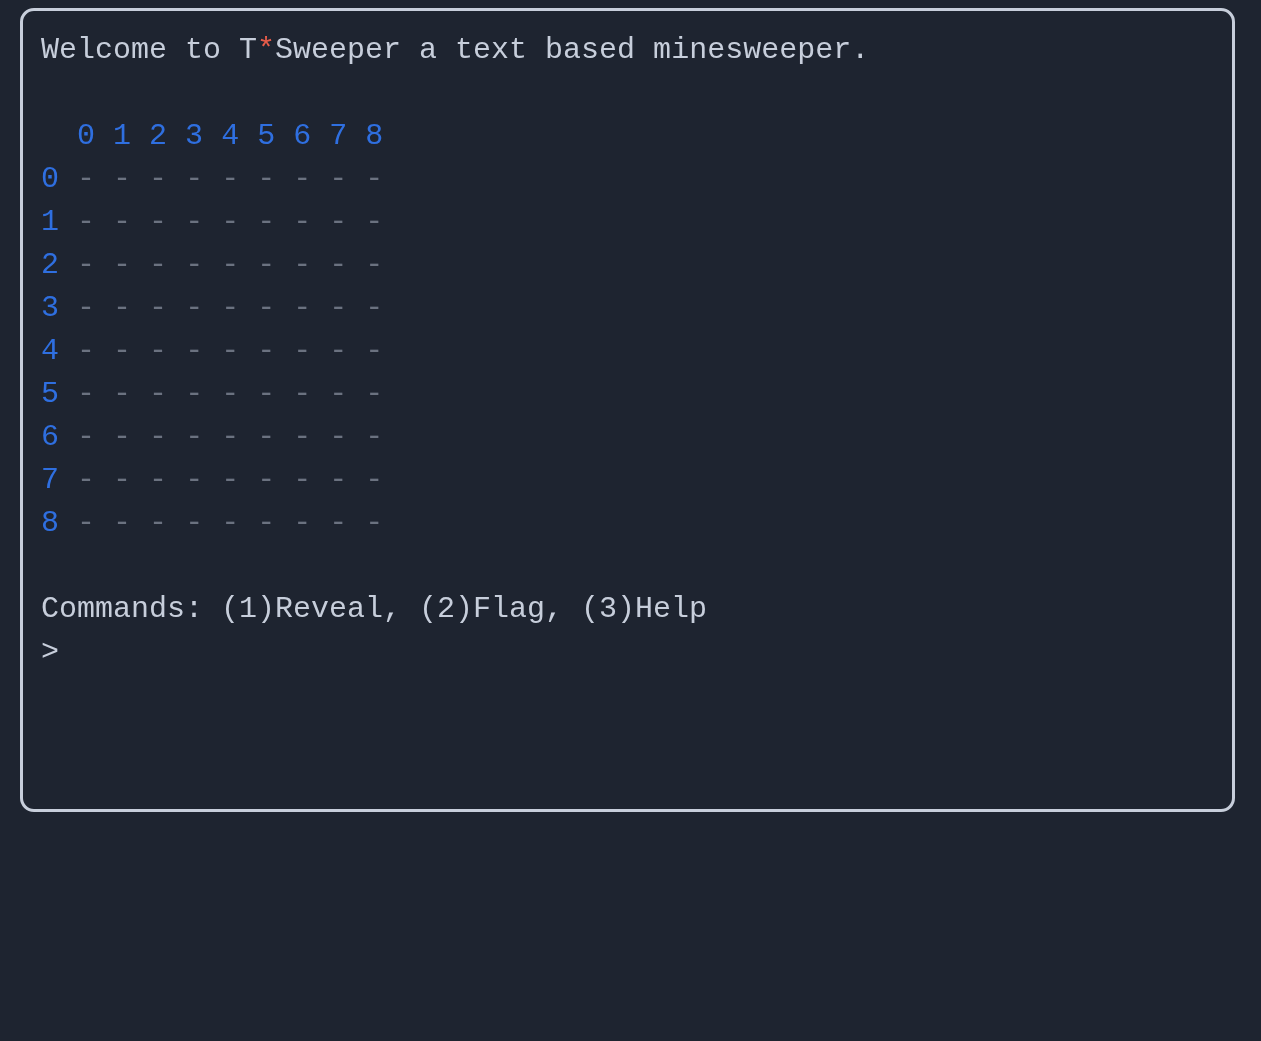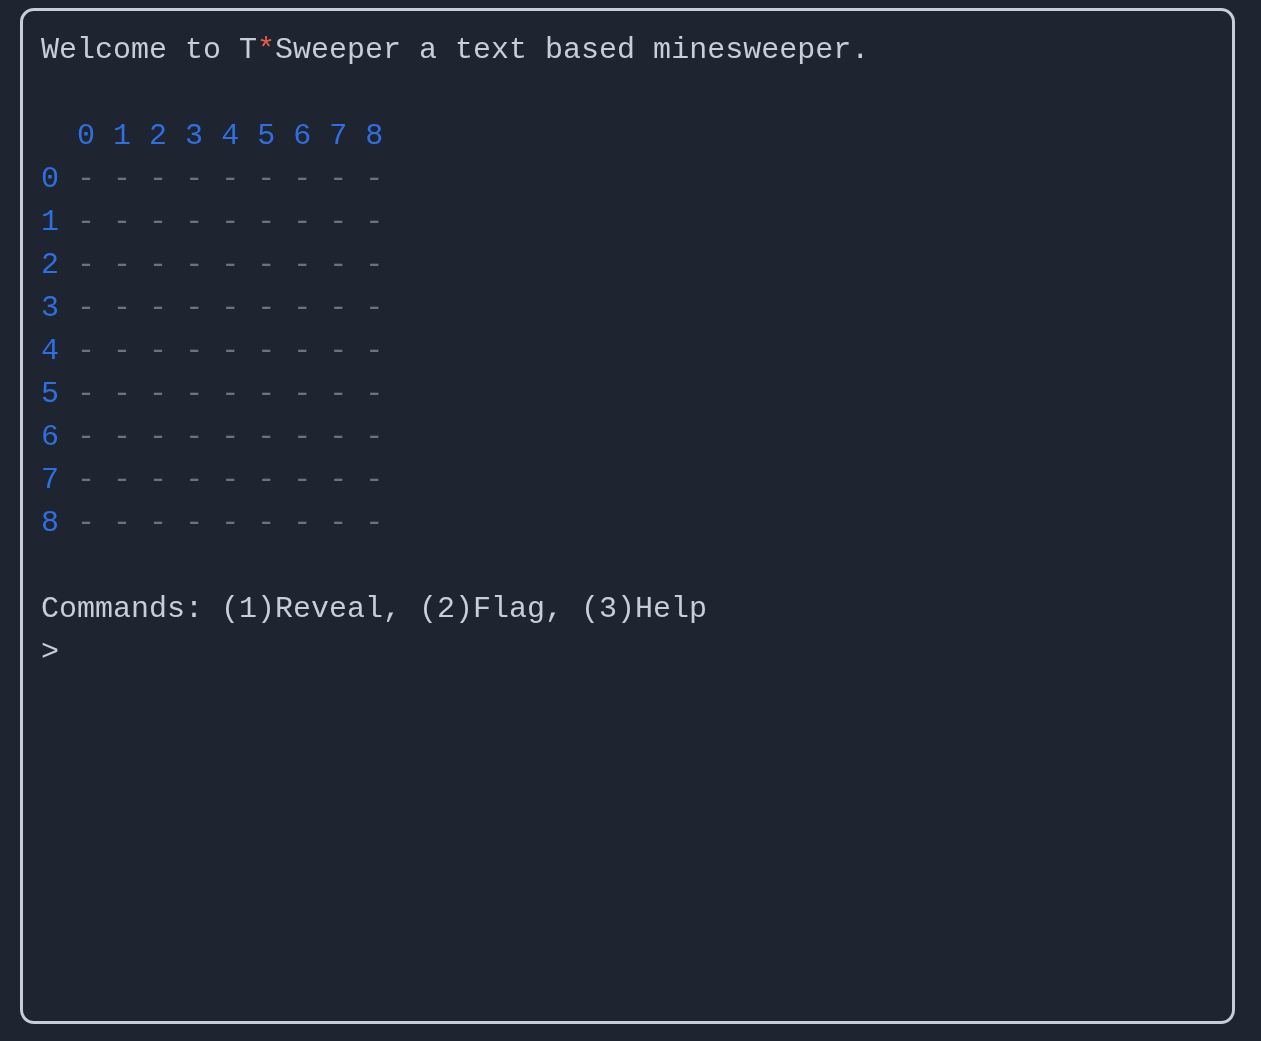--- a/index.html
+++ b/index.html
@@ -8,21 +8,21 @@
     background:#1e2430;
     width:1261px;
     height:1041px;
     overflow:hidden;
   }
   .frame{
     position:absolute;
     left:20px;
     top:8px;
     width:1215px;
-    height:1016px;
+    height:804px;
     border:3px solid #c7cedb;
     border-radius:14px;
     box-sizing:border-box;
     padding:18px 18px 18px 18px;
     font-family:"Courier New",Courier,monospace;
     font-size:30px;
     line-height:43px;
     color:#c7cedb;
     white-space:pre;
   }

